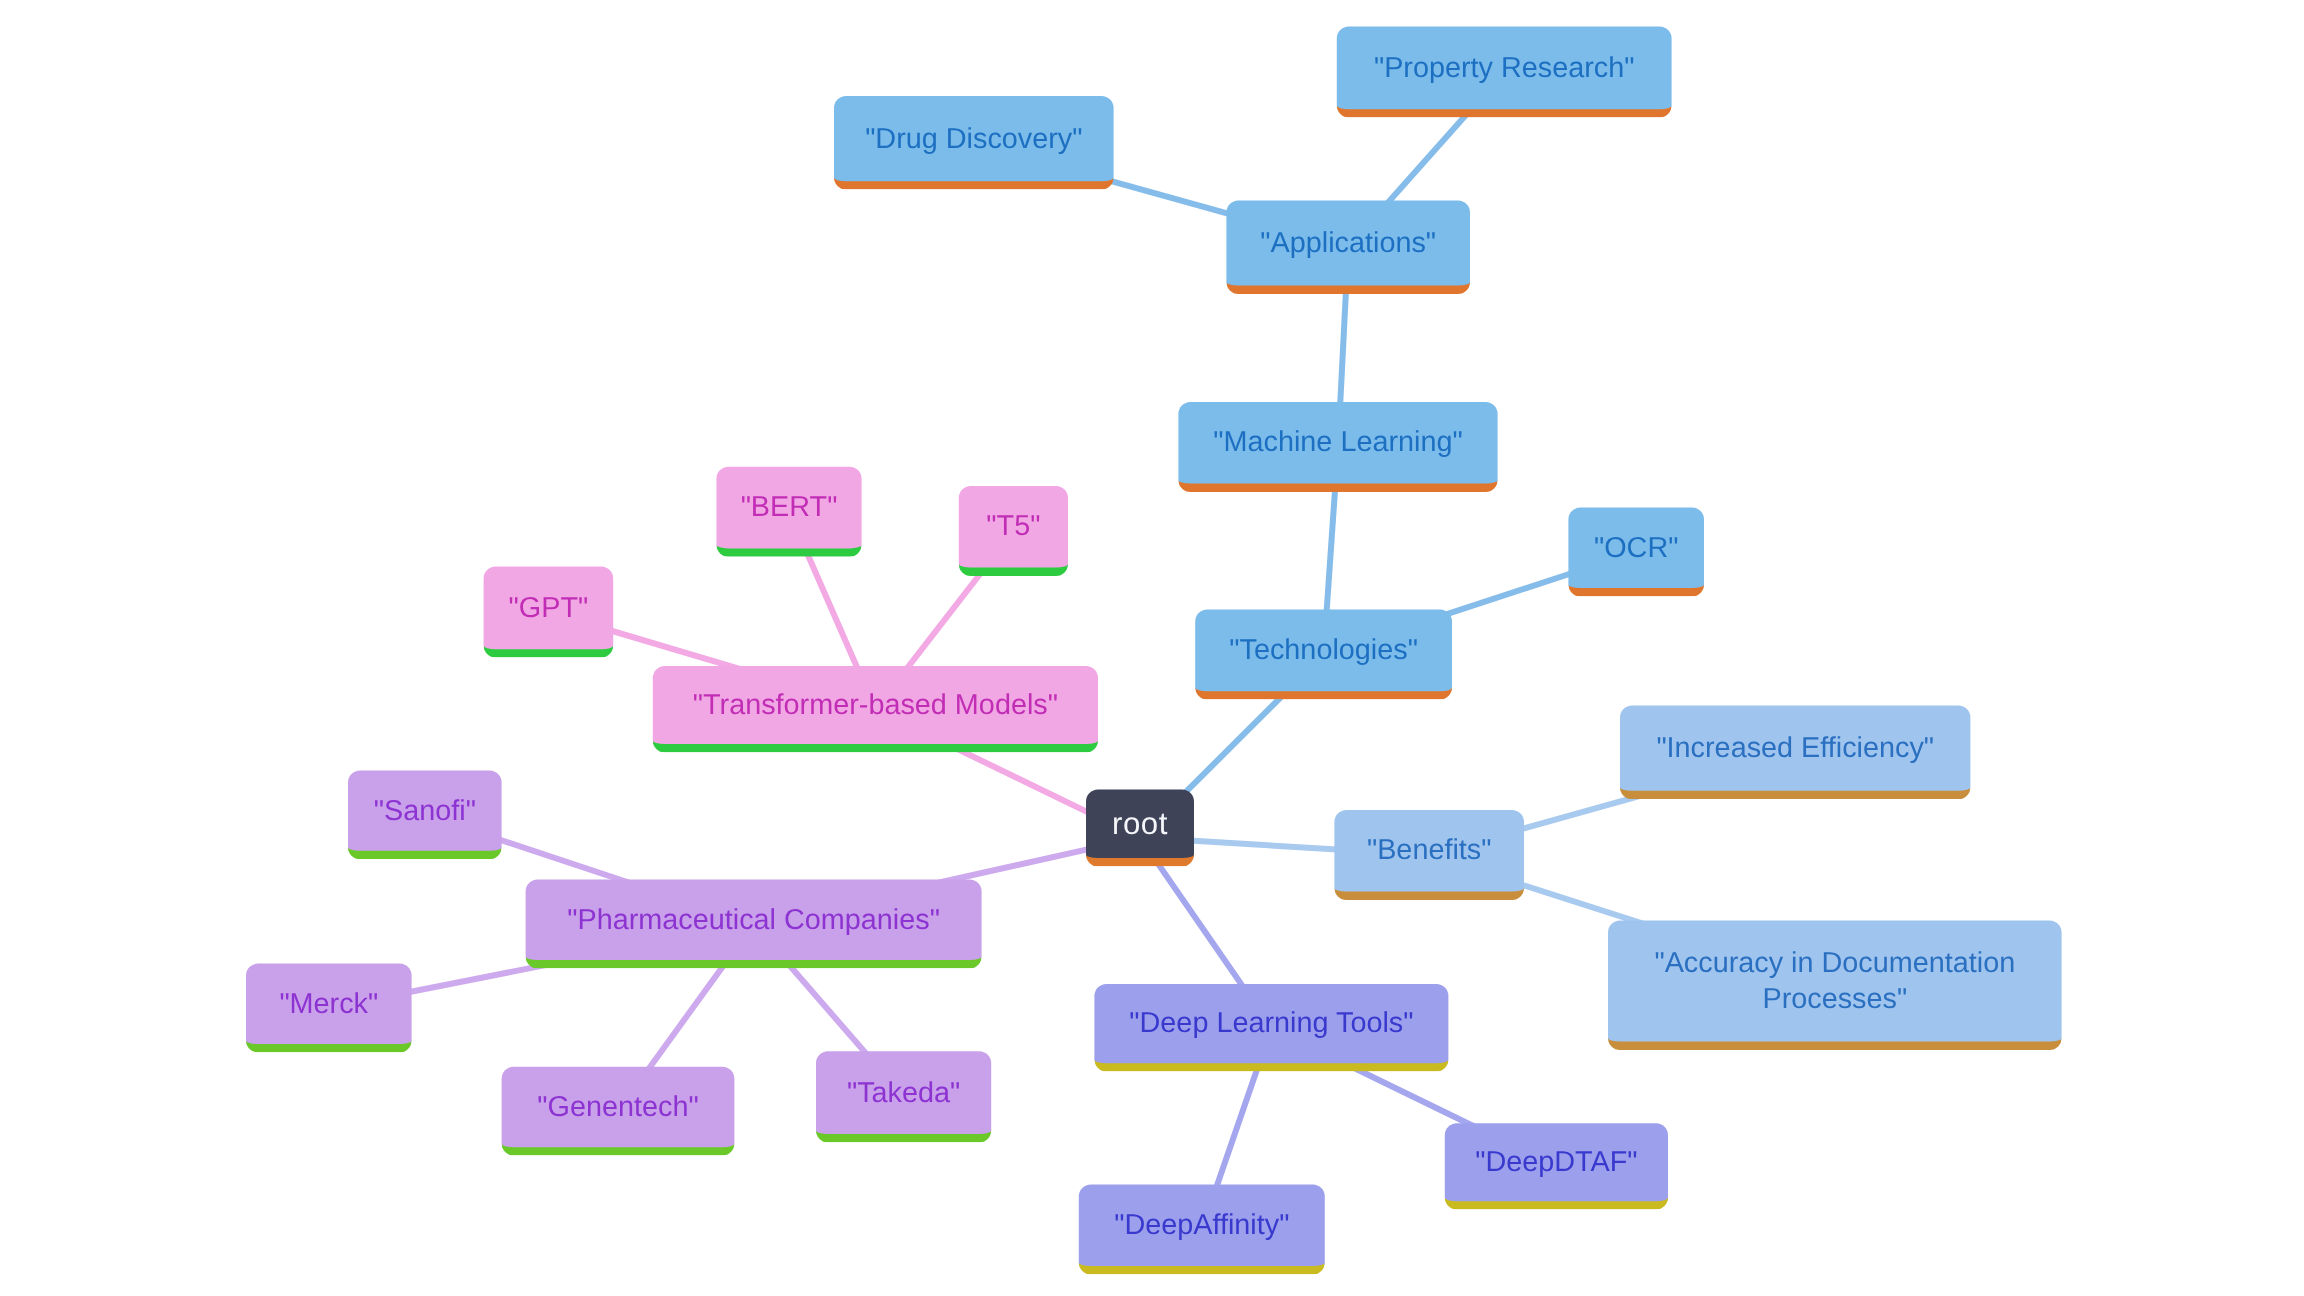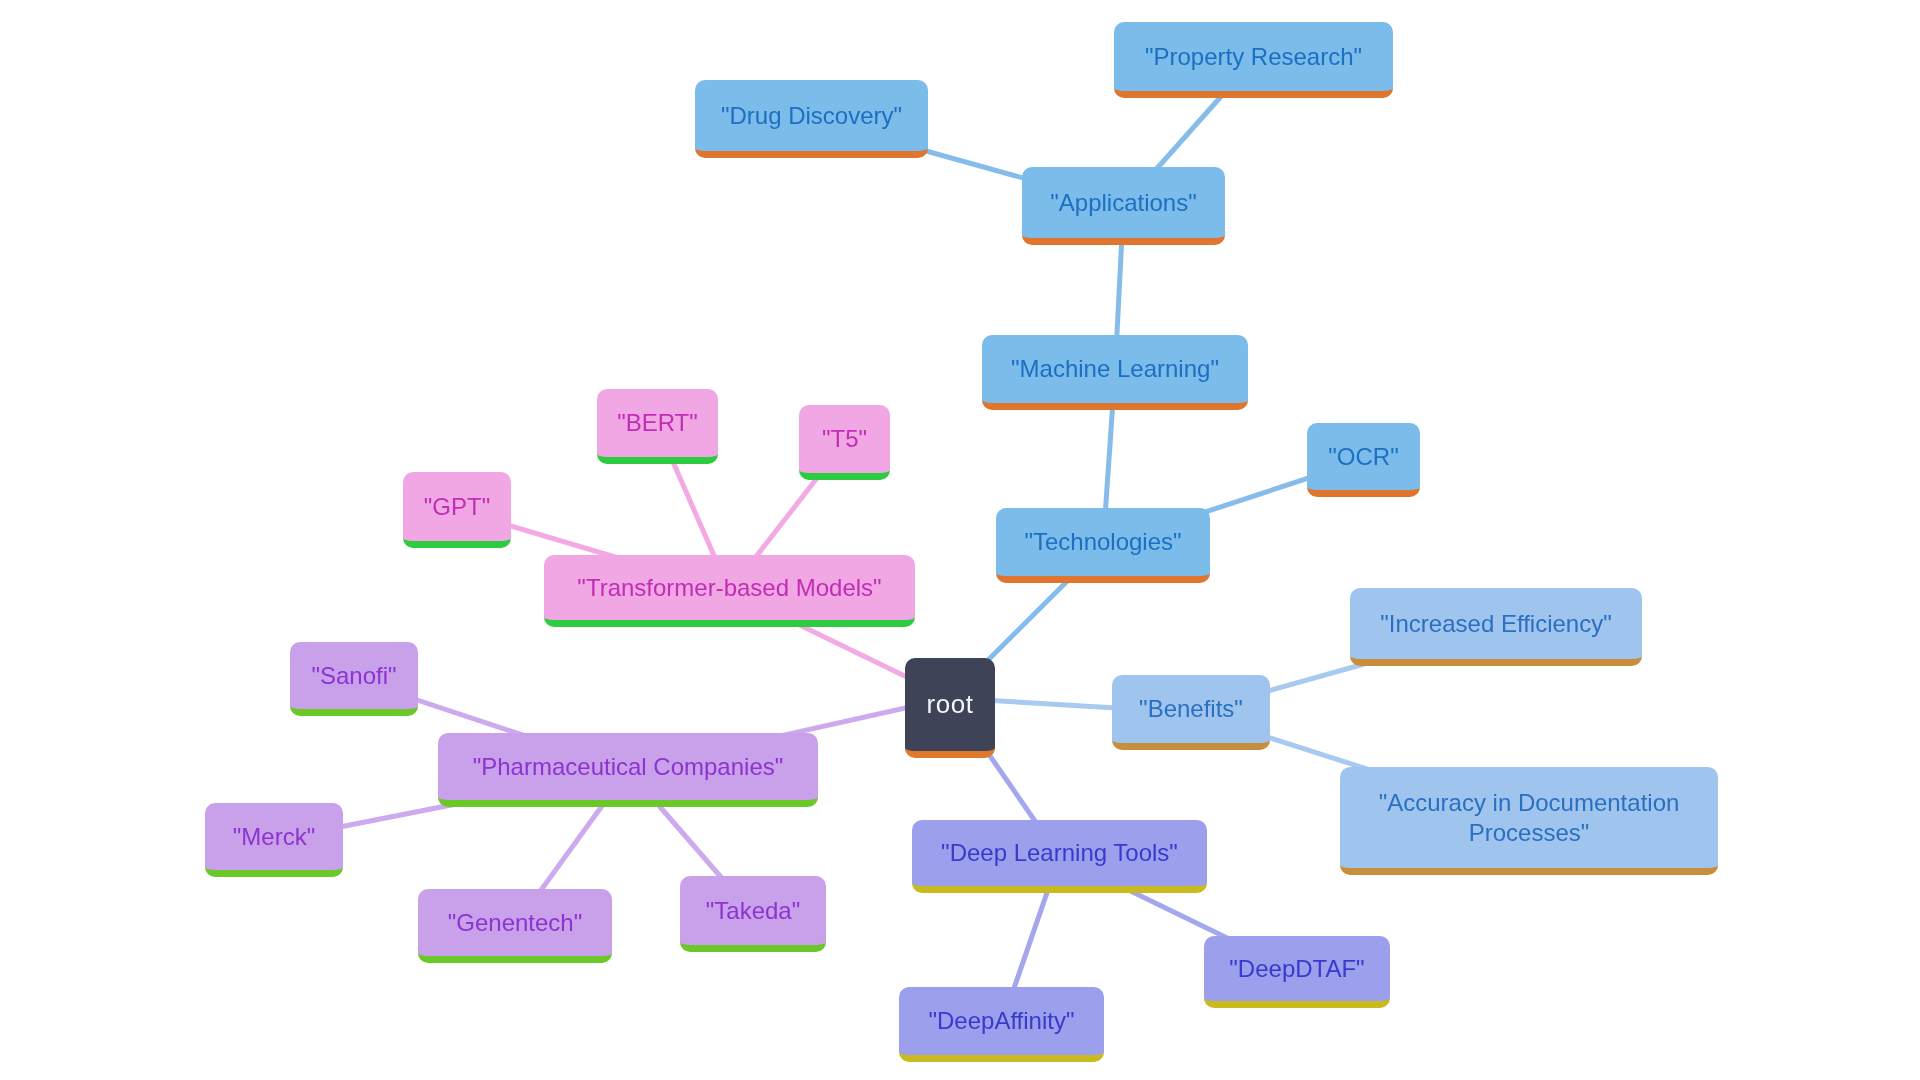--- a/index.html
+++ b/index.html
@@ -59,21 +59,21 @@
       <line x1="950" y1="698" x2="628" y2="770" stroke="#CDA9EE" stroke-width="5" stroke-linecap="round"></line>
       <line x1="628" y1="770" x2="354" y2="679" stroke="#CDA9EE" stroke-width="5" stroke-linecap="round"></line>
       <line x1="628" y1="770" x2="274" y2="840" stroke="#CDA9EE" stroke-width="5" stroke-linecap="round"></line>
       <line x1="628" y1="770" x2="515" y2="926" stroke="#CDA9EE" stroke-width="5" stroke-linecap="round"></line>
       <line x1="628" y1="770" x2="753" y2="914" stroke="#CDA9EE" stroke-width="5" stroke-linecap="round"></line>
       <line x1="950" y1="698" x2="1059.5" y2="856.5" stroke="#A4A7EE" stroke-width="5" stroke-linecap="round"></line>
       <line x1="1059.5" y1="856.5" x2="1001.5" y2="1024.5" stroke="#A4A7EE" stroke-width="5" stroke-linecap="round"></line>
       <line x1="1059.5" y1="856.5" x2="1297" y2="972" stroke="#A4A7EE" stroke-width="5" stroke-linecap="round"></line>
     </svg>
 
-<div class="node root-node" style="left: 905px; top: 658px; width: 90px; height: 100px; background: rgb(63, 67, 88); color: rgb(245, 246, 250); border-bottom: 7px solid rgb(223, 122, 45);">
+<div class="node root-node" style="left: 905px; top: 658px; width: 90px; height: 64px; background: rgb(63, 67, 88); color: rgb(245, 246, 250); border-bottom: 7px solid rgb(223, 122, 45);">
       <span class="label">root</span>
     </div>
     <div class="node" style="left: 1114px; top: 22px; width: 279px; height: 76px; background: rgb(123, 188, 235); color: rgb(29, 111, 193); border-bottom: 7px solid rgb(224, 118, 45);">
       <span class="label">"Property Research"</span>
     </div>
     <div class="node" style="left: 695px; top: 80px; width: 233px; height: 78px; background: rgb(123, 188, 235); color: rgb(29, 111, 193); border-bottom: 7px solid rgb(224, 118, 45);">
       <span class="label">"Drug Discovery"</span>
     </div>
     <div class="node" style="left: 1022px; top: 167px; width: 203px; height: 78px; background: rgb(123, 188, 235); color: rgb(29, 111, 193); border-bottom: 7px solid rgb(224, 118, 45);">
       <span class="label">"Applications"</span>

